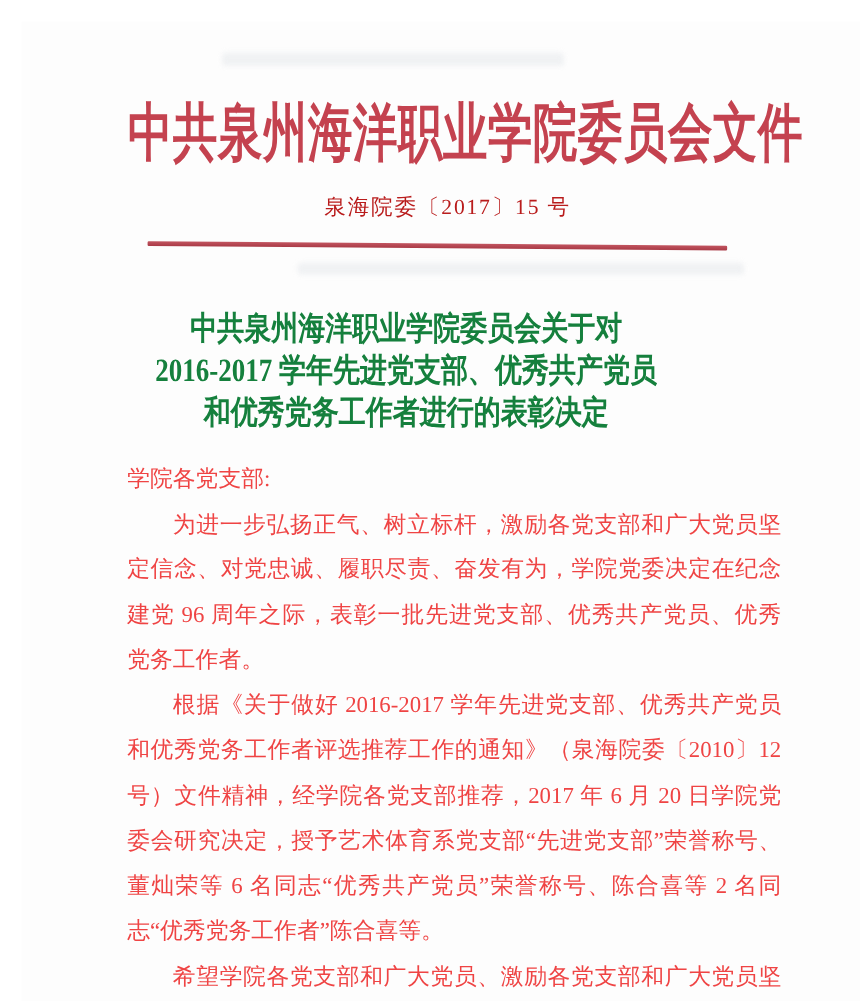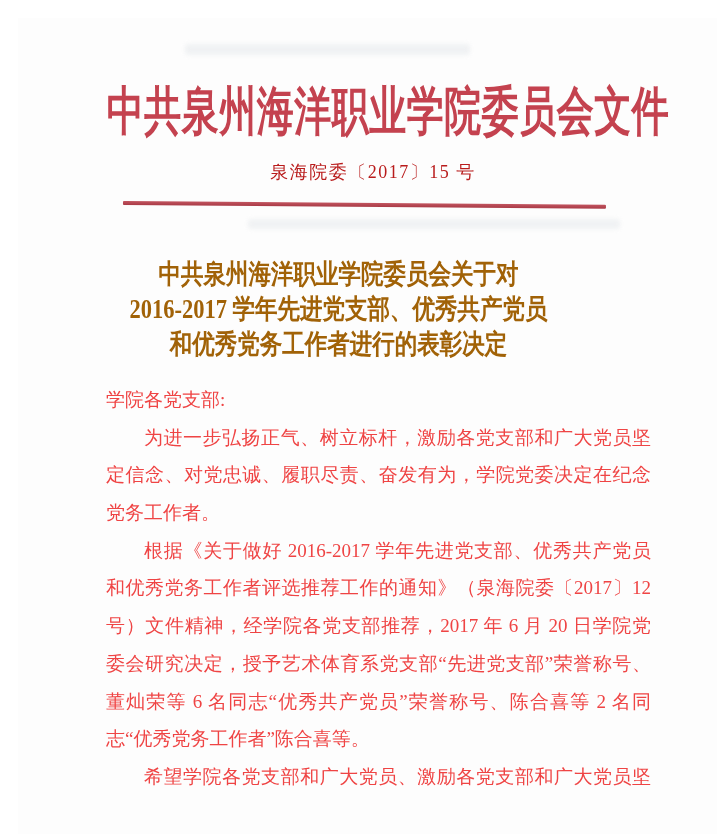--- a/index.html
+++ b/index.html
@@ -21,21 +21,21 @@
     transform:scaleY(1.42); transform-origin:50% 0; white-space:nowrap; }
   
   .doc-number { position:absolute; top:142px; left:0; right:7px; text-align:center;
     font-size:18px; color:#b91c1c; letter-spacing:1.5px; }
   
   .red-rule { position:absolute; top:183px; left:105px; width:483px; height:4px;
     background:linear-gradient(to bottom,#c25560,#a93a46); border-radius:1px;
     transform:rotate(0.45deg); transform-origin:0 0; }
   
   .doc-title { position:absolute; top:238px; left:0; width:641px; text-align:center;
-    color:#a16207; font-weight:bold; }
+    color:#15803d; font-weight:bold; }
   .title-line { height:35px; line-height:35px; }
   .stretch-title { display:inline-block; font-size:22.5px; transform:scaleY(1.2);
     transform-origin:center; white-space:nowrap; }
   
   .doc-body { position:absolute; top:363px; left:88px; width:545px;
     color:#ef4444; font-size:19px; }
   .line { height:37.7px; line-height:37.7px; }
   .full { text-align:justify; text-align-last:justify; }
   .indent { text-indent:38px; }
 </style>
@@ -64,23 +64,24 @@
     </div>
     <div class="title-line">
       <span class="stretch-title">和优秀党务工作者进行的表彰决定</span>
     </div>
   </div>
 
   <div class="doc-body">
     <div class="line">学院各党支部:</div>
     <div class="line full indent">为进一步弘扬正气、树立标杆，激励各党支部和广大党员坚</div>
     <div class="line full">定信念、对党忠诚、履职尽责、奋发有为，学院党委决定在纪念</div>
+    <div class="line full">建党 96 周年之际，表彰一批先进党支部、优秀共产党员、优秀</div>
     <div class="line">党务工作者。</div>
     <div class="line full indent">根据《关于做好 2016-2017 学年先进党支部、优秀共产党员</div>
-    <div class="line full">和优秀党务工作者评选推荐工作的通知》（泉海院委〔2017〕12</div>
+    <div class="line full">和优秀党务工作者评选推荐工作的通知》（泉海院委〔2010〕12</div>
     <div class="line full">号）文件精神，经学院各党支部推荐，2017 年 6 月 20 日学院党</div>
     <div class="line full">委会研究决定，授予艺术体育系党支部“先进党支部”荣誉称号、</div>
     <div class="line full">董灿荣等 6 名同志“优秀共产党员”荣誉称号、陈合喜等 2 名同</div>
     <div class="line">志“优秀党务工作者”陈合喜等。</div>
     <div class="line full indent">希望学院各党支部和广大党员、激励各党支部和广大党员坚</div>
   </div>
 
   <div class="edge-strip"></div>
 </div>
 

